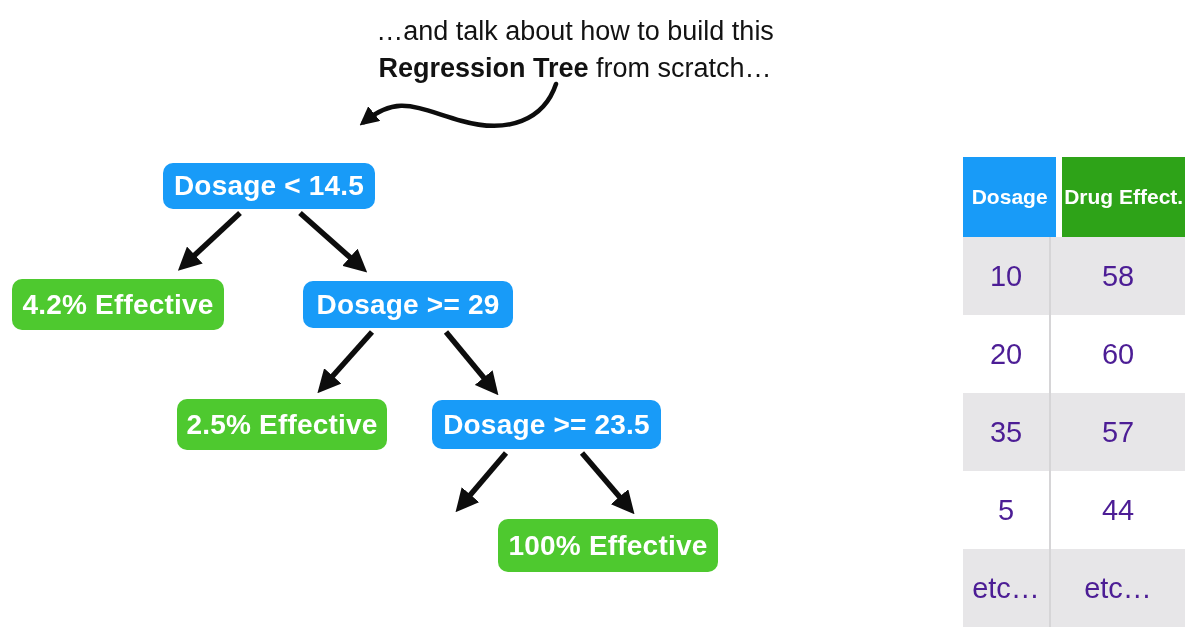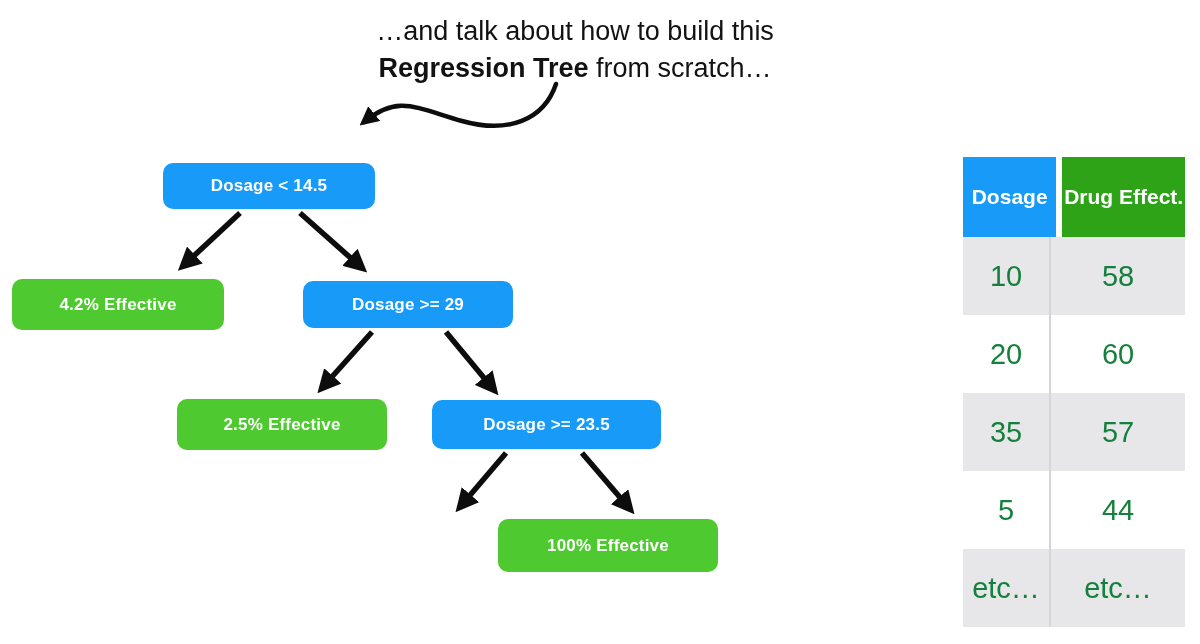--- a/index.html
+++ b/index.html
@@ -9,42 +9,42 @@
   
   .title { position:absolute; top:13px; left:280px; width:590px; text-align:center;
            color:#121212; font-size:27px; line-height:37px; }
   .title .bold { font-weight:bold; }
 
   
   .edges-svg { position:absolute; left:0; top:0; width:1200px; height:644px; pointer-events:none; }
 
   
   .node { position:absolute; display:flex; align-items:center; justify-content:center;
-          color:#ffffff; font-weight:bold; font-size:17px; border-radius:10px;
+          color:#ffffff; font-weight:bold; font-size:28px; border-radius:10px;
           letter-spacing:0.2px; }
   .node.decision { background:#189bf8; }
   .node.leaf { background:#4ec92f; }
   .n-root  { left:163px; top:163px; width:212px; height:46px; }
   .n-42    { left:12px;  top:279px; width:212px; height:51px; }
   .n-29    { left:303px; top:281px; width:210px; height:47px; }
   .n-25    { left:177px; top:399px; width:210px; height:51px; }
   .n-235   { left:432px; top:400px; width:229px; height:49px; }
   .n-528   { left:241px; top:518px; width:227px; height:54px; }
   .n-100   { left:498px; top:519px; width:220px; height:53px; }
 
   
   .dtable { position:absolute; left:963px; top:157px; width:222px; }
   .thead { display:flex; height:80px; }
   .th { display:flex; align-items:center; justify-content:center;
         color:#ffffff; font-weight:bold; font-size:21px; }
   .th-dosage { width:95px; background:#189bf8; }
   .th-effect { width:125px; background:#2ea318; margin-left:6px; }
   .tr { display:flex; height:78px; }
   .td { display:flex; align-items:center; justify-content:center;
-        font-size:29px; color:#15803d; box-sizing:border-box; }
+        font-size:29px; color:#4c1d95; box-sizing:border-box; }
   .td-c0 { width:95px; }
   .td-c1 { width:150px; border-left:2px solid #d6d5d7; }
   .tr.gray .td { background:#e7e6e8; }
   .tr.white .td { background:#ffffff; }
 </style>
 </head>
 <body>
 
 <div class="slide">
 

